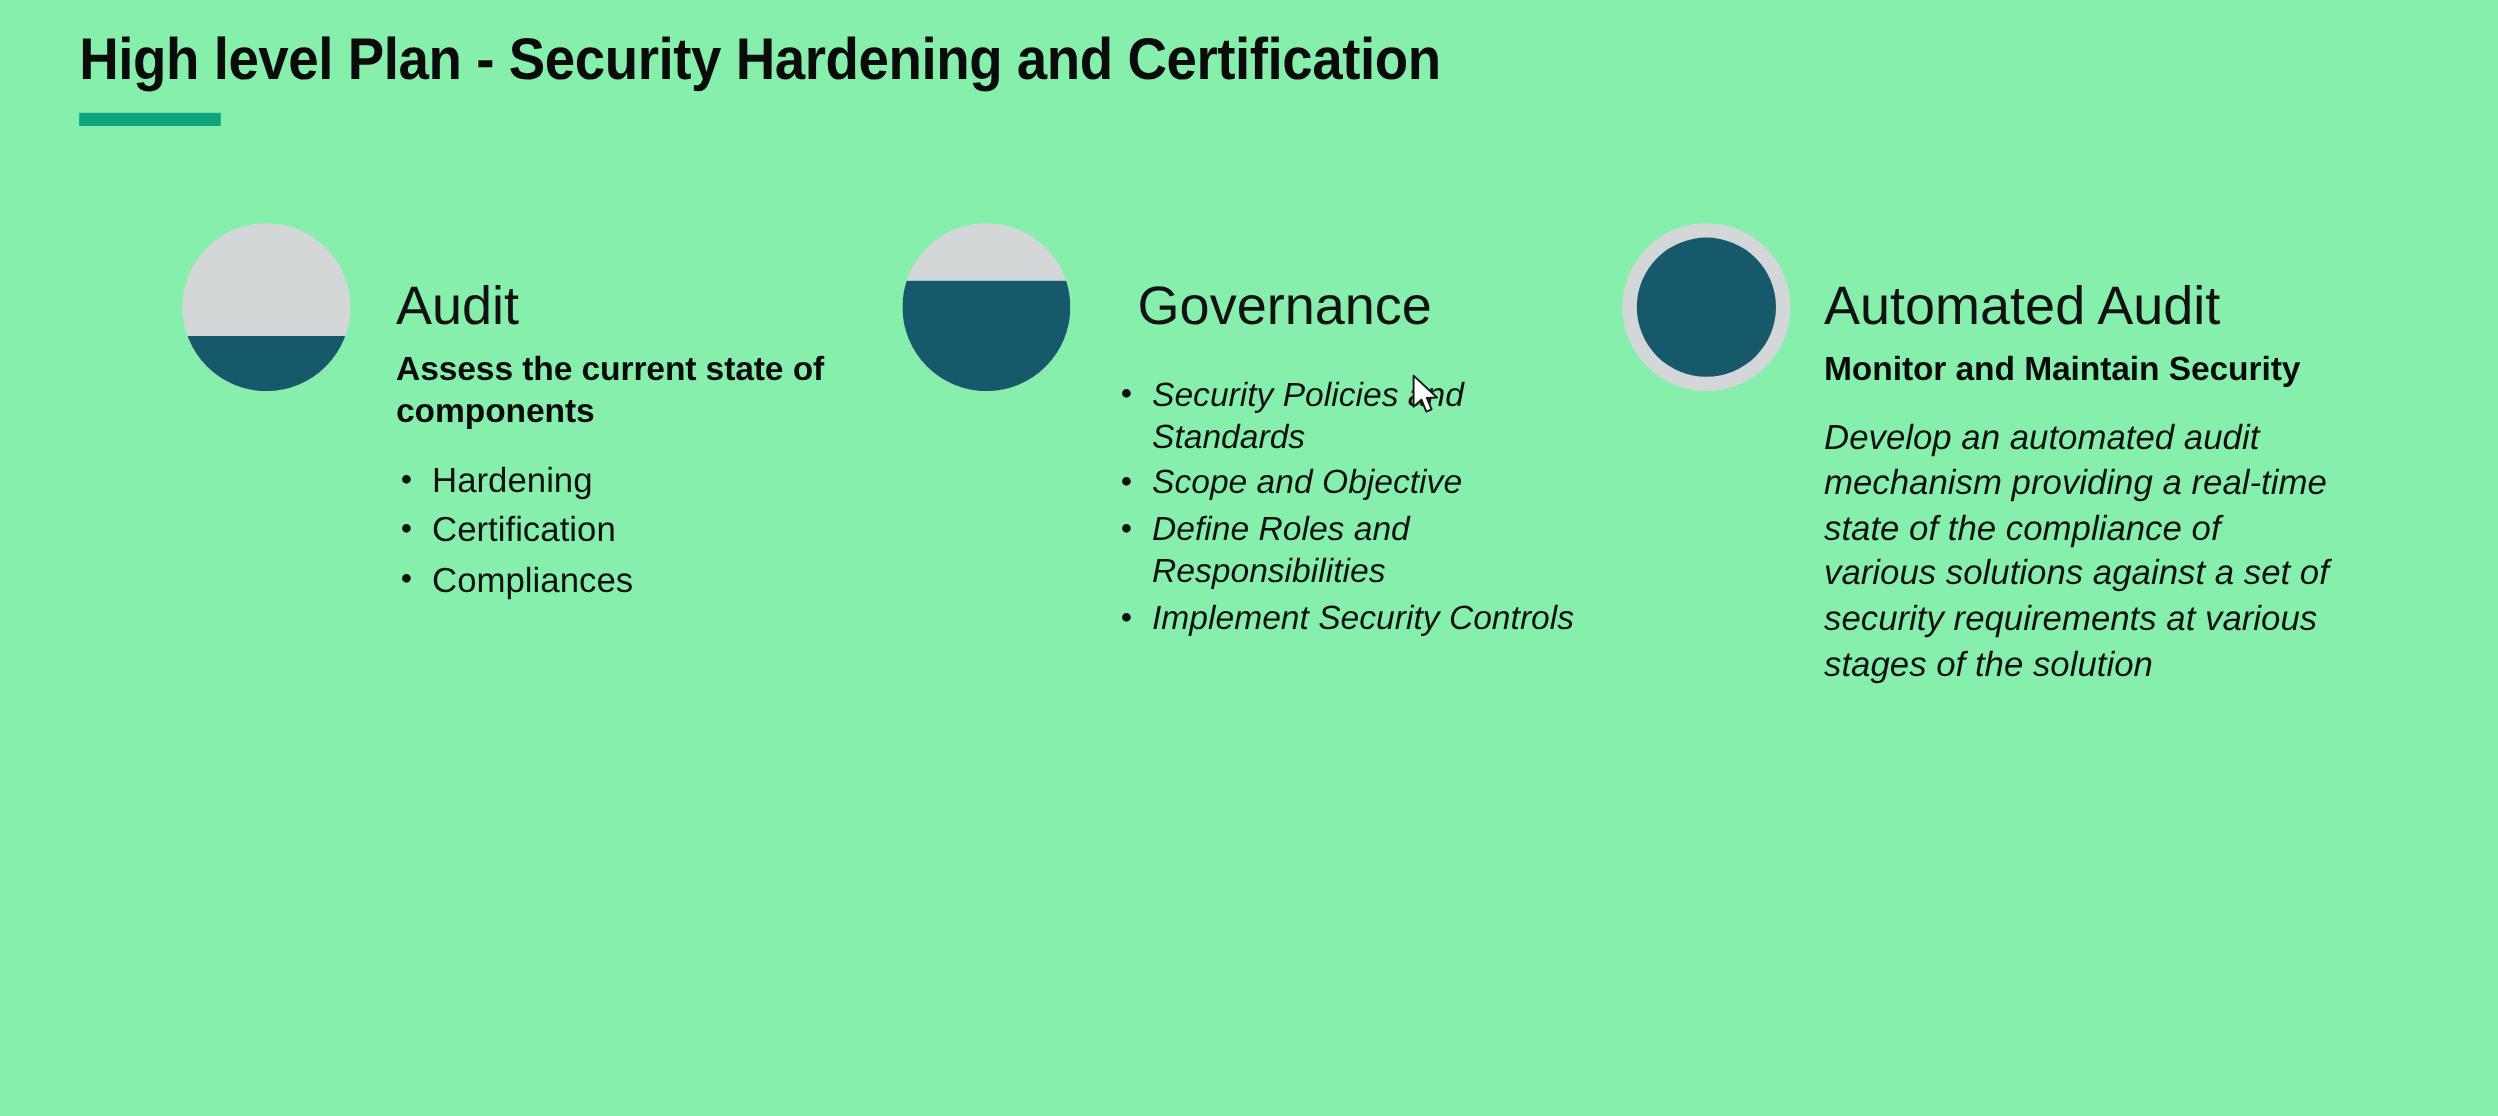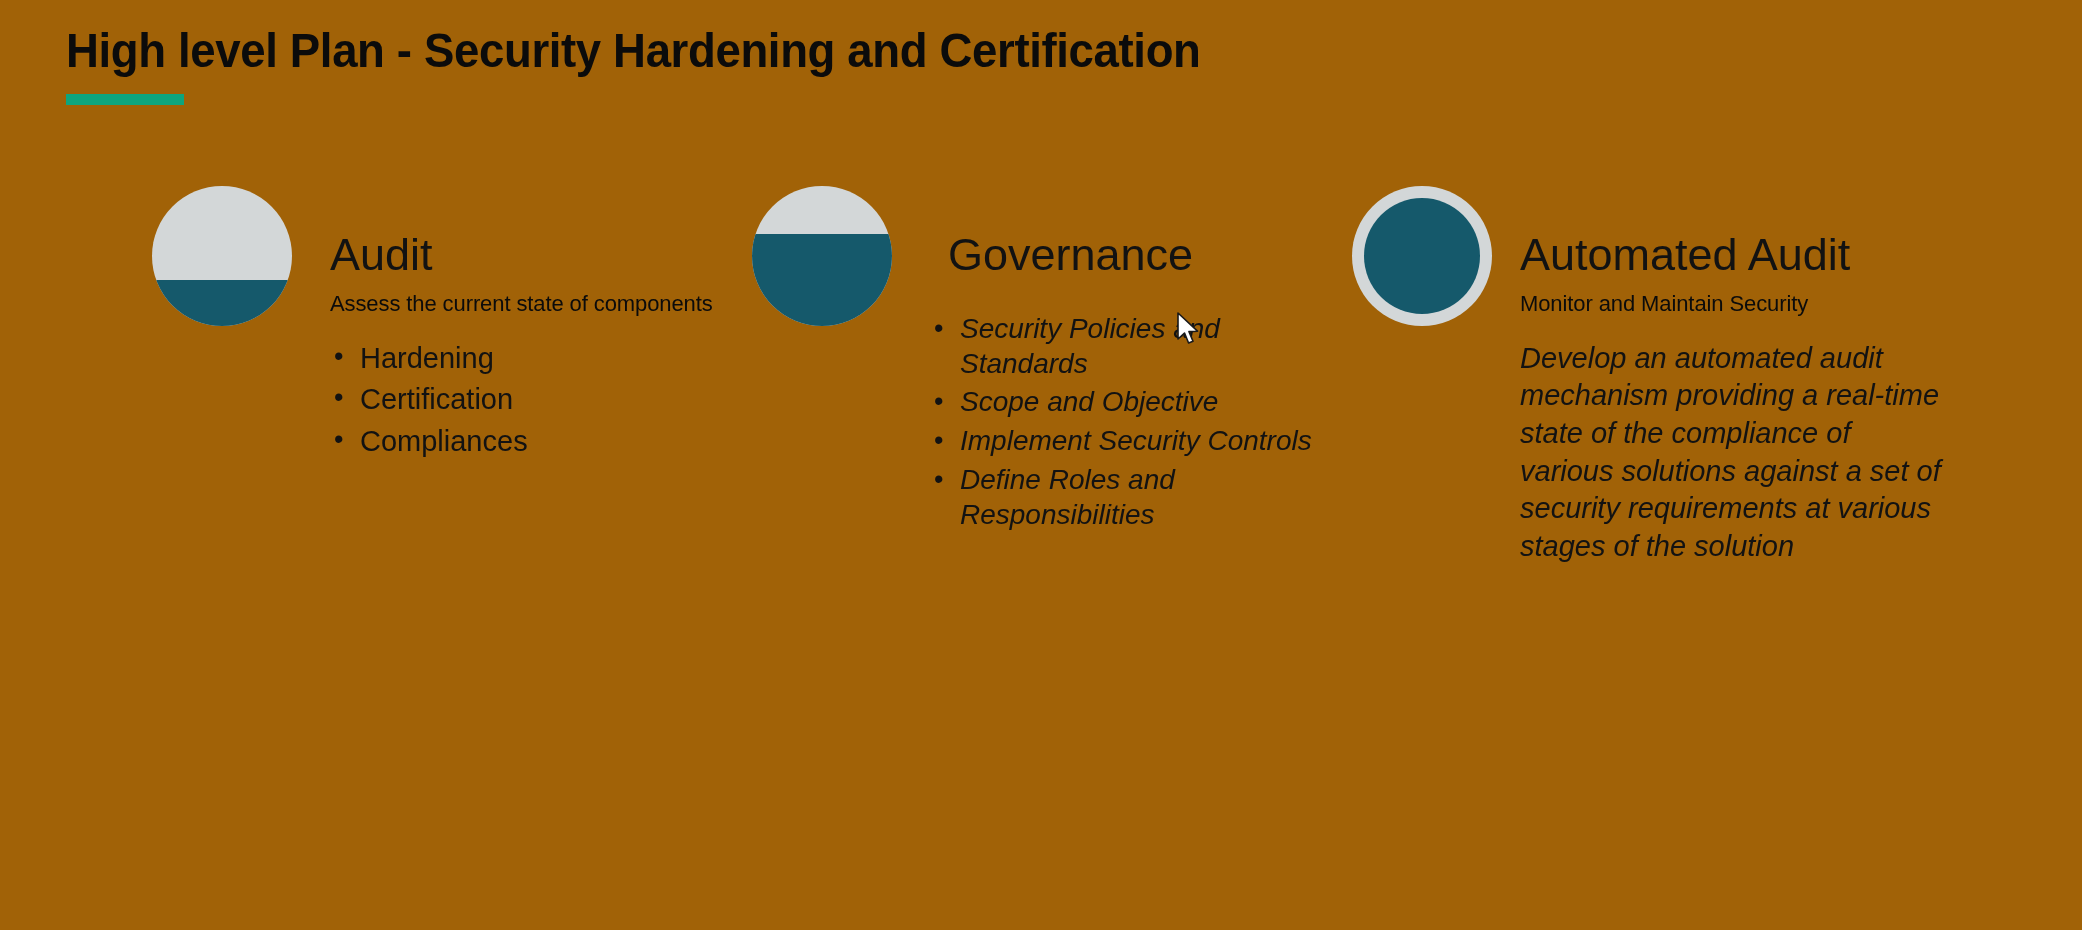--- a/index.html
+++ b/index.html
@@ -15,21 +15,21 @@
   body {
     font-family: "Liberation Sans", "DejaVu Sans", sans-serif;
     color: #0d0d0d;
     position: relative;
   }
 
   .slide {
     position: relative;
     width: 2082px;
     height: 930px;
-    background: #a16207;
+    background: #86efac;
   }
 
   
   .title-block {
     position: absolute;
     left: 66px;
     top: 22px;
   }
 
   .slide-title {
@@ -129,22 +129,22 @@
     position: absolute;
     top: 104px;
   }
 
   .col-1 .col-body { left: 178px; width: 420px; }
   .col-2 .col-body { left: 178px; width: 400px; }
   .col-3 .col-body { left: 168px; width: 430px; }
 
   .body-heading {
     font-family: "Liberation Sans Narrow", "Liberation Sans", "DejaVu Sans Condensed", sans-serif;
-    font-size: 22px;
-    font-weight: 400;
+    font-size: 28px;
+    font-weight: 700;
     line-height: 1.26;
     color: #0b0b0b;
     letter-spacing: -0.1px;
   }
 
   .bullet-list {
     list-style: none;
     margin-top: 22px;
   }
 
@@ -230,22 +230,22 @@
       <div class="col-head">
         <div class="circle-icon">
           <div class="circle-fill" style="height:66%"></div>
         </div>
         <div class="col-title">Governance</div>
       </div>
       <div class="col-body">
         <ul class="bullet-list italic">
           <li>Security Policies and Standards</li>
           <li>Scope and Objective</li>
+          <li>Define Roles and Responsibilities</li>
           <li>Implement Security Controls</li>
-          <li>Define Roles and Responsibilities</li>
         </ul>
       </div>
     </div>
 
     <div class="column col-3">
       <div class="col-head">
         <div class="circle-icon full">
           <div class="inner-disc"></div>
         </div>
         <div class="col-title">Automated Audit</div>

